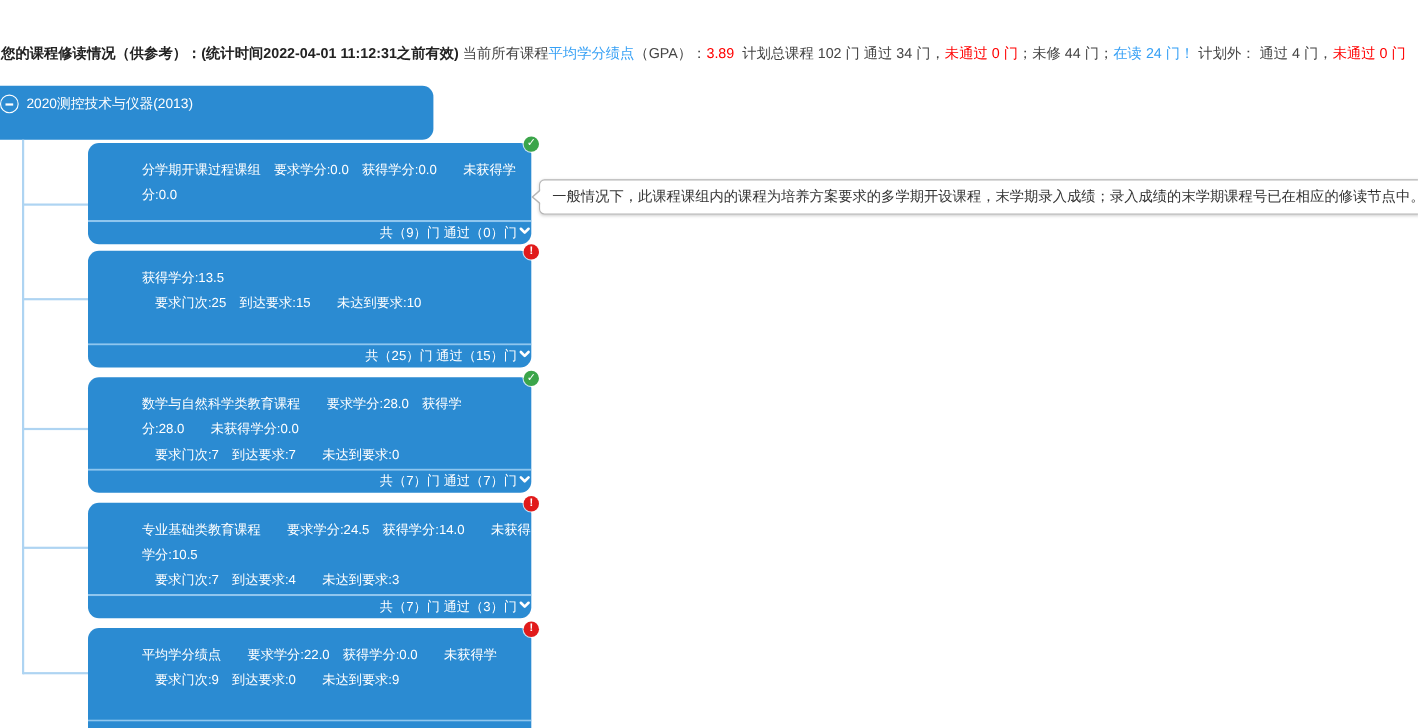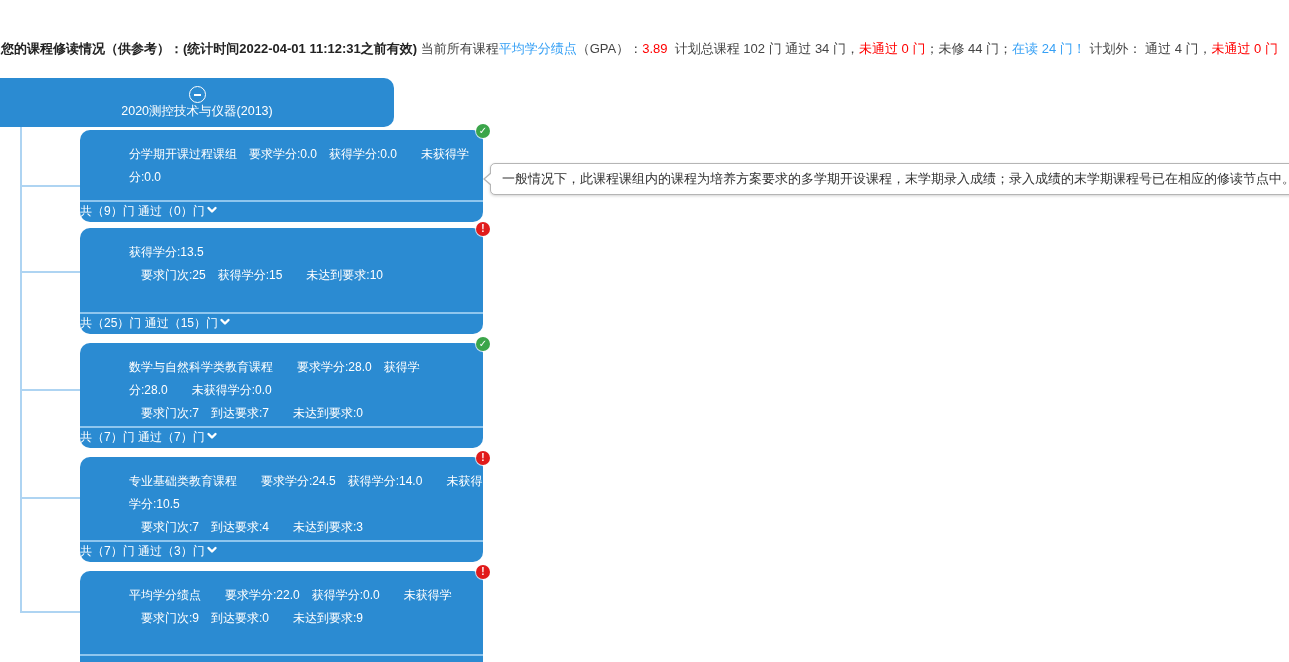--- a/index.html
+++ b/index.html
@@ -10,37 +10,37 @@
   .summary{position:absolute;left:1px;top:40px;width:1286px;font-size:13px;line-height:17px;
     color:#444;white-space:pre;}
   .summary .seg-bold{font-weight:bold;color:#222;}
   .summary .seg-link{color:#36a0f5;}
   .summary .seg-red{color:#ff0000;}
   .summary .seg-blue{color:#36a0f5;}
 
   
   .root-node{position:absolute;left:0;top:78px;width:394px;height:49px;background:#2b8bd2;
     border-radius:0 10px 10px 0;color:#fff;}
-  .root-row{display:flex;align-items:center;padding:8px 0 0 0;flex-direction:column;}
+  .root-row{display:flex;align-items:center;gap:7px;padding:8px 0 0 0;}
   .collapse-icon{width:15px;height:15px;border:1px solid #fff;border-radius:50%;
     display:inline-flex;align-items:center;justify-content:center;flex:0 0 auto;}
   .collapse-icon i{display:block;width:7px;height:0;border-top:2px solid #fff;}
   .root-label{font-size:12.5px;white-space:pre;}
 
   
   .trunk{position:absolute;left:20px;top:127px;width:2px;height:486px;background:#aed4f2;}
   .branch{position:absolute;height:2px;background:#aed4f2;left:21px;width:59px;}
 
   
   .group-box{position:absolute;left:80px;width:403px;background:#2b8bd2;border-radius:10px;
     color:#fff;}
   .box-body{padding:13px 24px 0 49px;font-size:12px;line-height:23px;}
   .tline{white-space:pre;min-height:23px;}
   .box-footer{position:absolute;left:0;right:0;bottom:0;height:20px;border-top:2px solid #8fc6ee;
-    border-radius:0 0 10px 10px;text-align:left;font-size:12px;line-height:19px;white-space:pre;}
+    border-radius:0 0 10px 10px;text-align:right;font-size:12px;line-height:19px;white-space:pre;}
   .box-footer svg{vertical-align:-1px;margin-left:1px;}
 
   .badge{position:absolute;right:-7px;top:-6px;width:14px;height:14px;border-radius:50%;
     color:#fff;font-size:10px;font-weight:bold;text-align:center;line-height:14px;
     box-shadow:0 0 0 1px rgba(255,255,255,.75);}
   .badge.passed{background:#3ba54a;}
   .badge.warning{background:#e11b1b;}
 
   
   .tooltip{position:absolute;left:490px;top:163px;background:#fff;border:1px solid #b5b5b5;
@@ -82,21 +82,21 @@
     </div>
     <div class="box-footer"><span>共（9）门 通过（0）门</span><svg width="12" height="12" viewBox="0 0 12 12">
           <polyline points="2.5,4 6,7.5 9.5,4" fill="none" stroke="#fff" stroke-width="2.4" stroke-linecap="round" stroke-linejoin="round"></polyline>
         </svg></div>
   </div>
 
   <div class="group-box" style="top:228px;height:106px">
     <span class="badge warning">!</span>
     <div class="box-body">
       <div class="tline">获得学分:13.5</div>
-      <div class="tline">　要求门次:25　获得学分:15　　未达到要求:10</div>
+      <div class="tline">　要求门次:25　到达要求:15　　未达到要求:10</div>
     </div>
     <div class="box-footer"><span>共（25）门 通过（15）门</span><svg width="12" height="12" viewBox="0 0 12 12">
           <polyline points="2.5,4 6,7.5 9.5,4" fill="none" stroke="#fff" stroke-width="2.4" stroke-linecap="round" stroke-linejoin="round"></polyline>
         </svg></div>
   </div>
 
   <div class="group-box" style="top:343px;height:105px">
     <span class="badge passed">✓</span>
     <div class="box-body">
       <div class="tline">数学与自然科学类教育课程　　要求学分:28.0　获得学</div>

